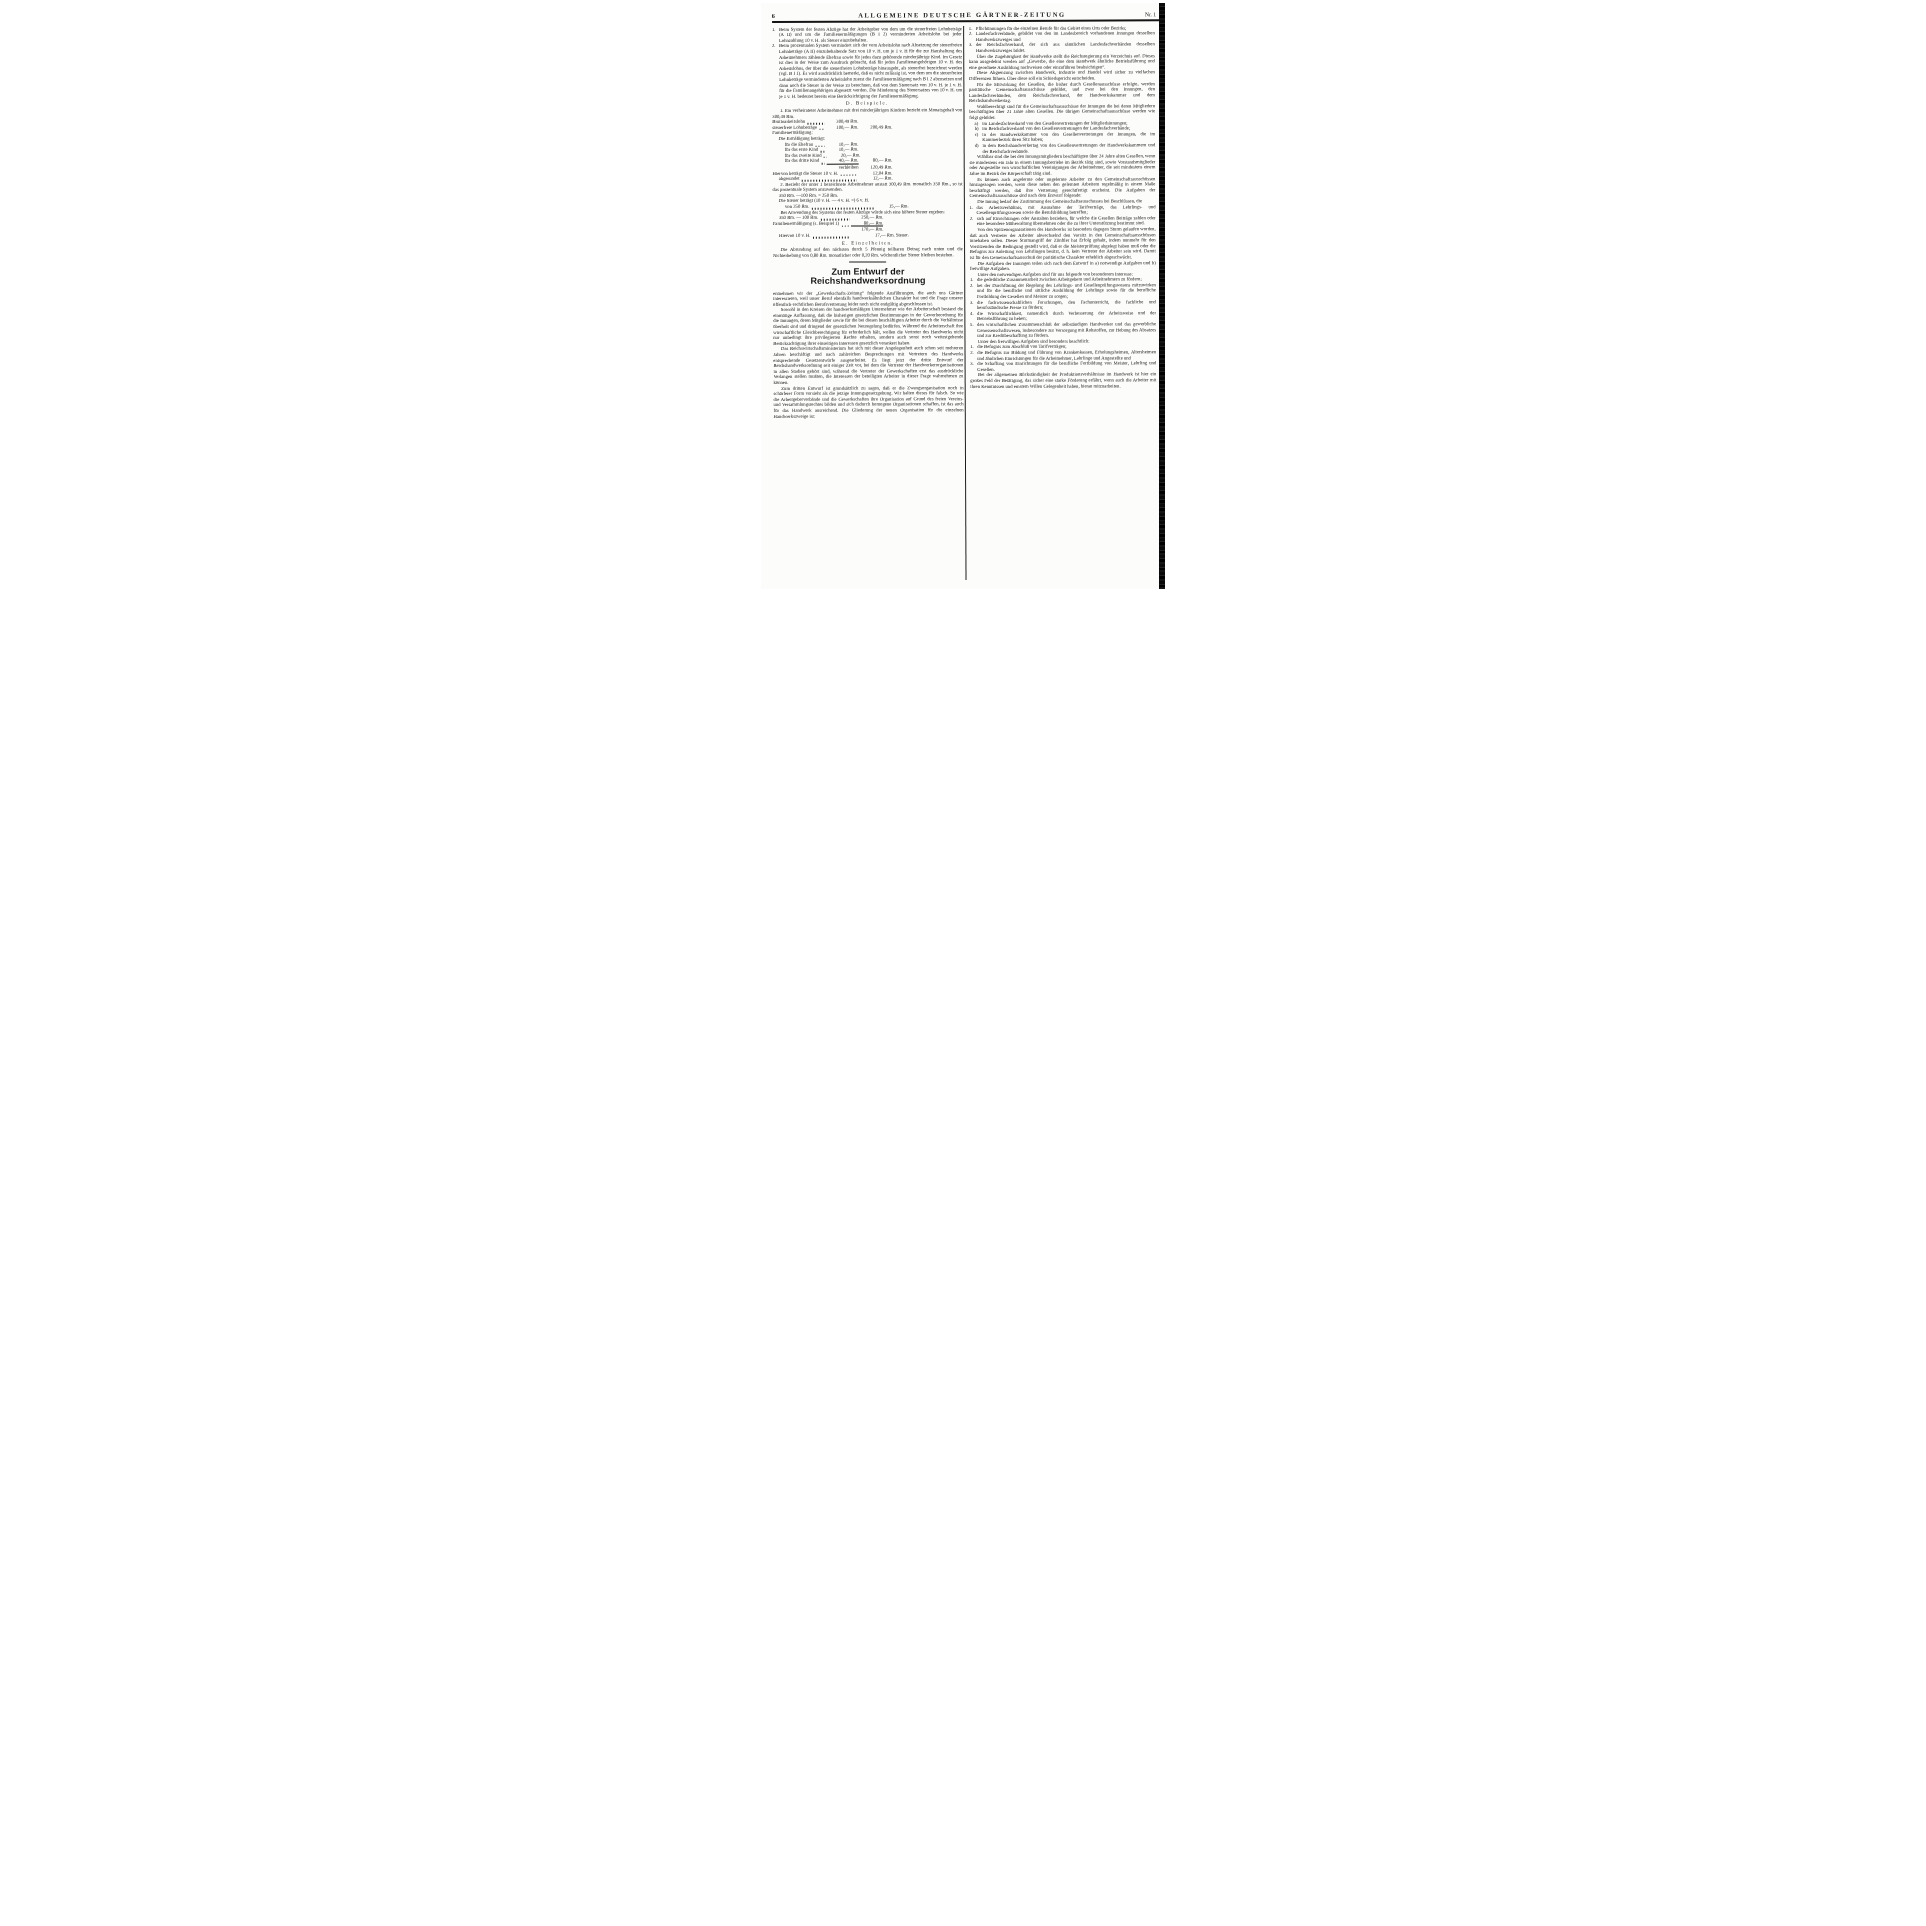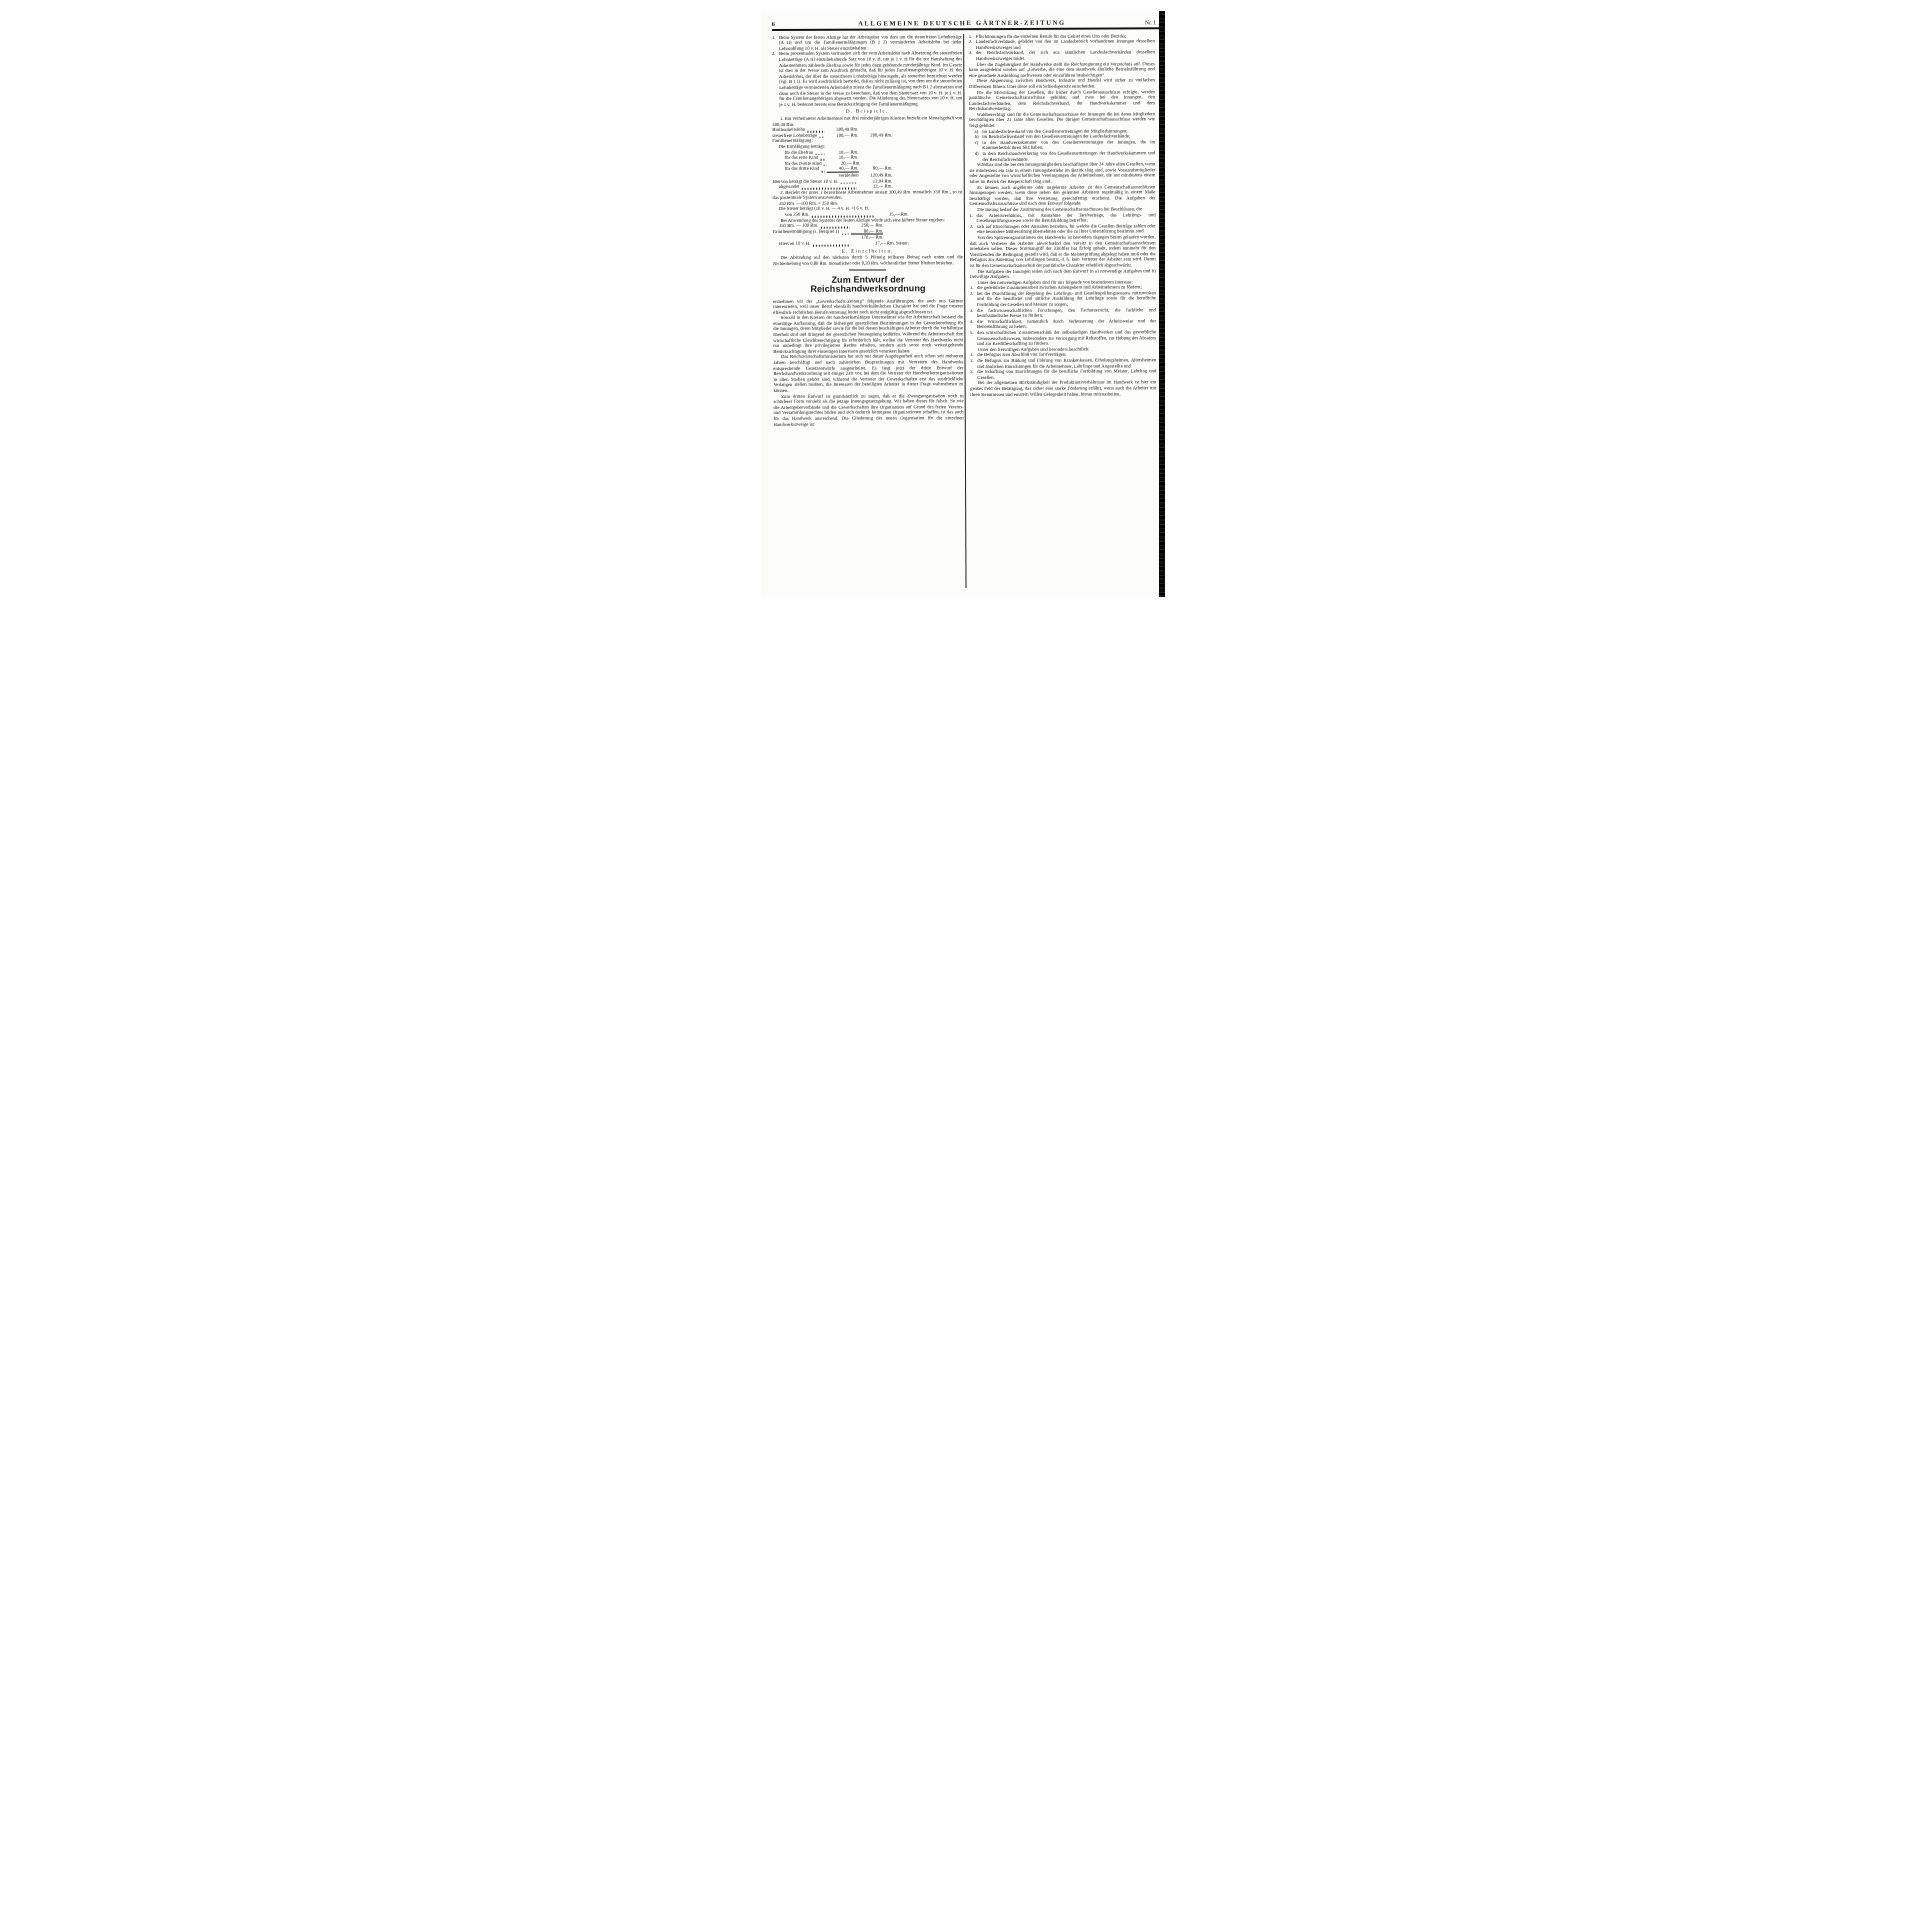--- a/index.html
+++ b/index.html
@@ -1,17 +1,17 @@
 <!DOCTYPE html>
 <html lang="de" style="font-size:6.2px"><head>
 <meta charset="utf-8">
 <style>
   html,body{margin:0;padding:0;background:#ffffff;}
   .sheet{
-    position:relative;width:404px;height:586px;margin:11px auto;
+    position:relative;width:404px;height:586px;margin:3px auto;
     background:#fcfcfa;overflow:hidden;color:#161616;
     font-family:"Liberation Serif", serif;
   }
   .inner{
     position:absolute;left:0;top:0;width:399px;
     transform:rotate(-0.25deg);transform-origin:top left;
     padding:0 0 0 10.8px;box-sizing:border-box;
   }
   
   .masthead{display:flex;align-items:baseline;padding:8.5px 3.9px 1.5px 0;}

